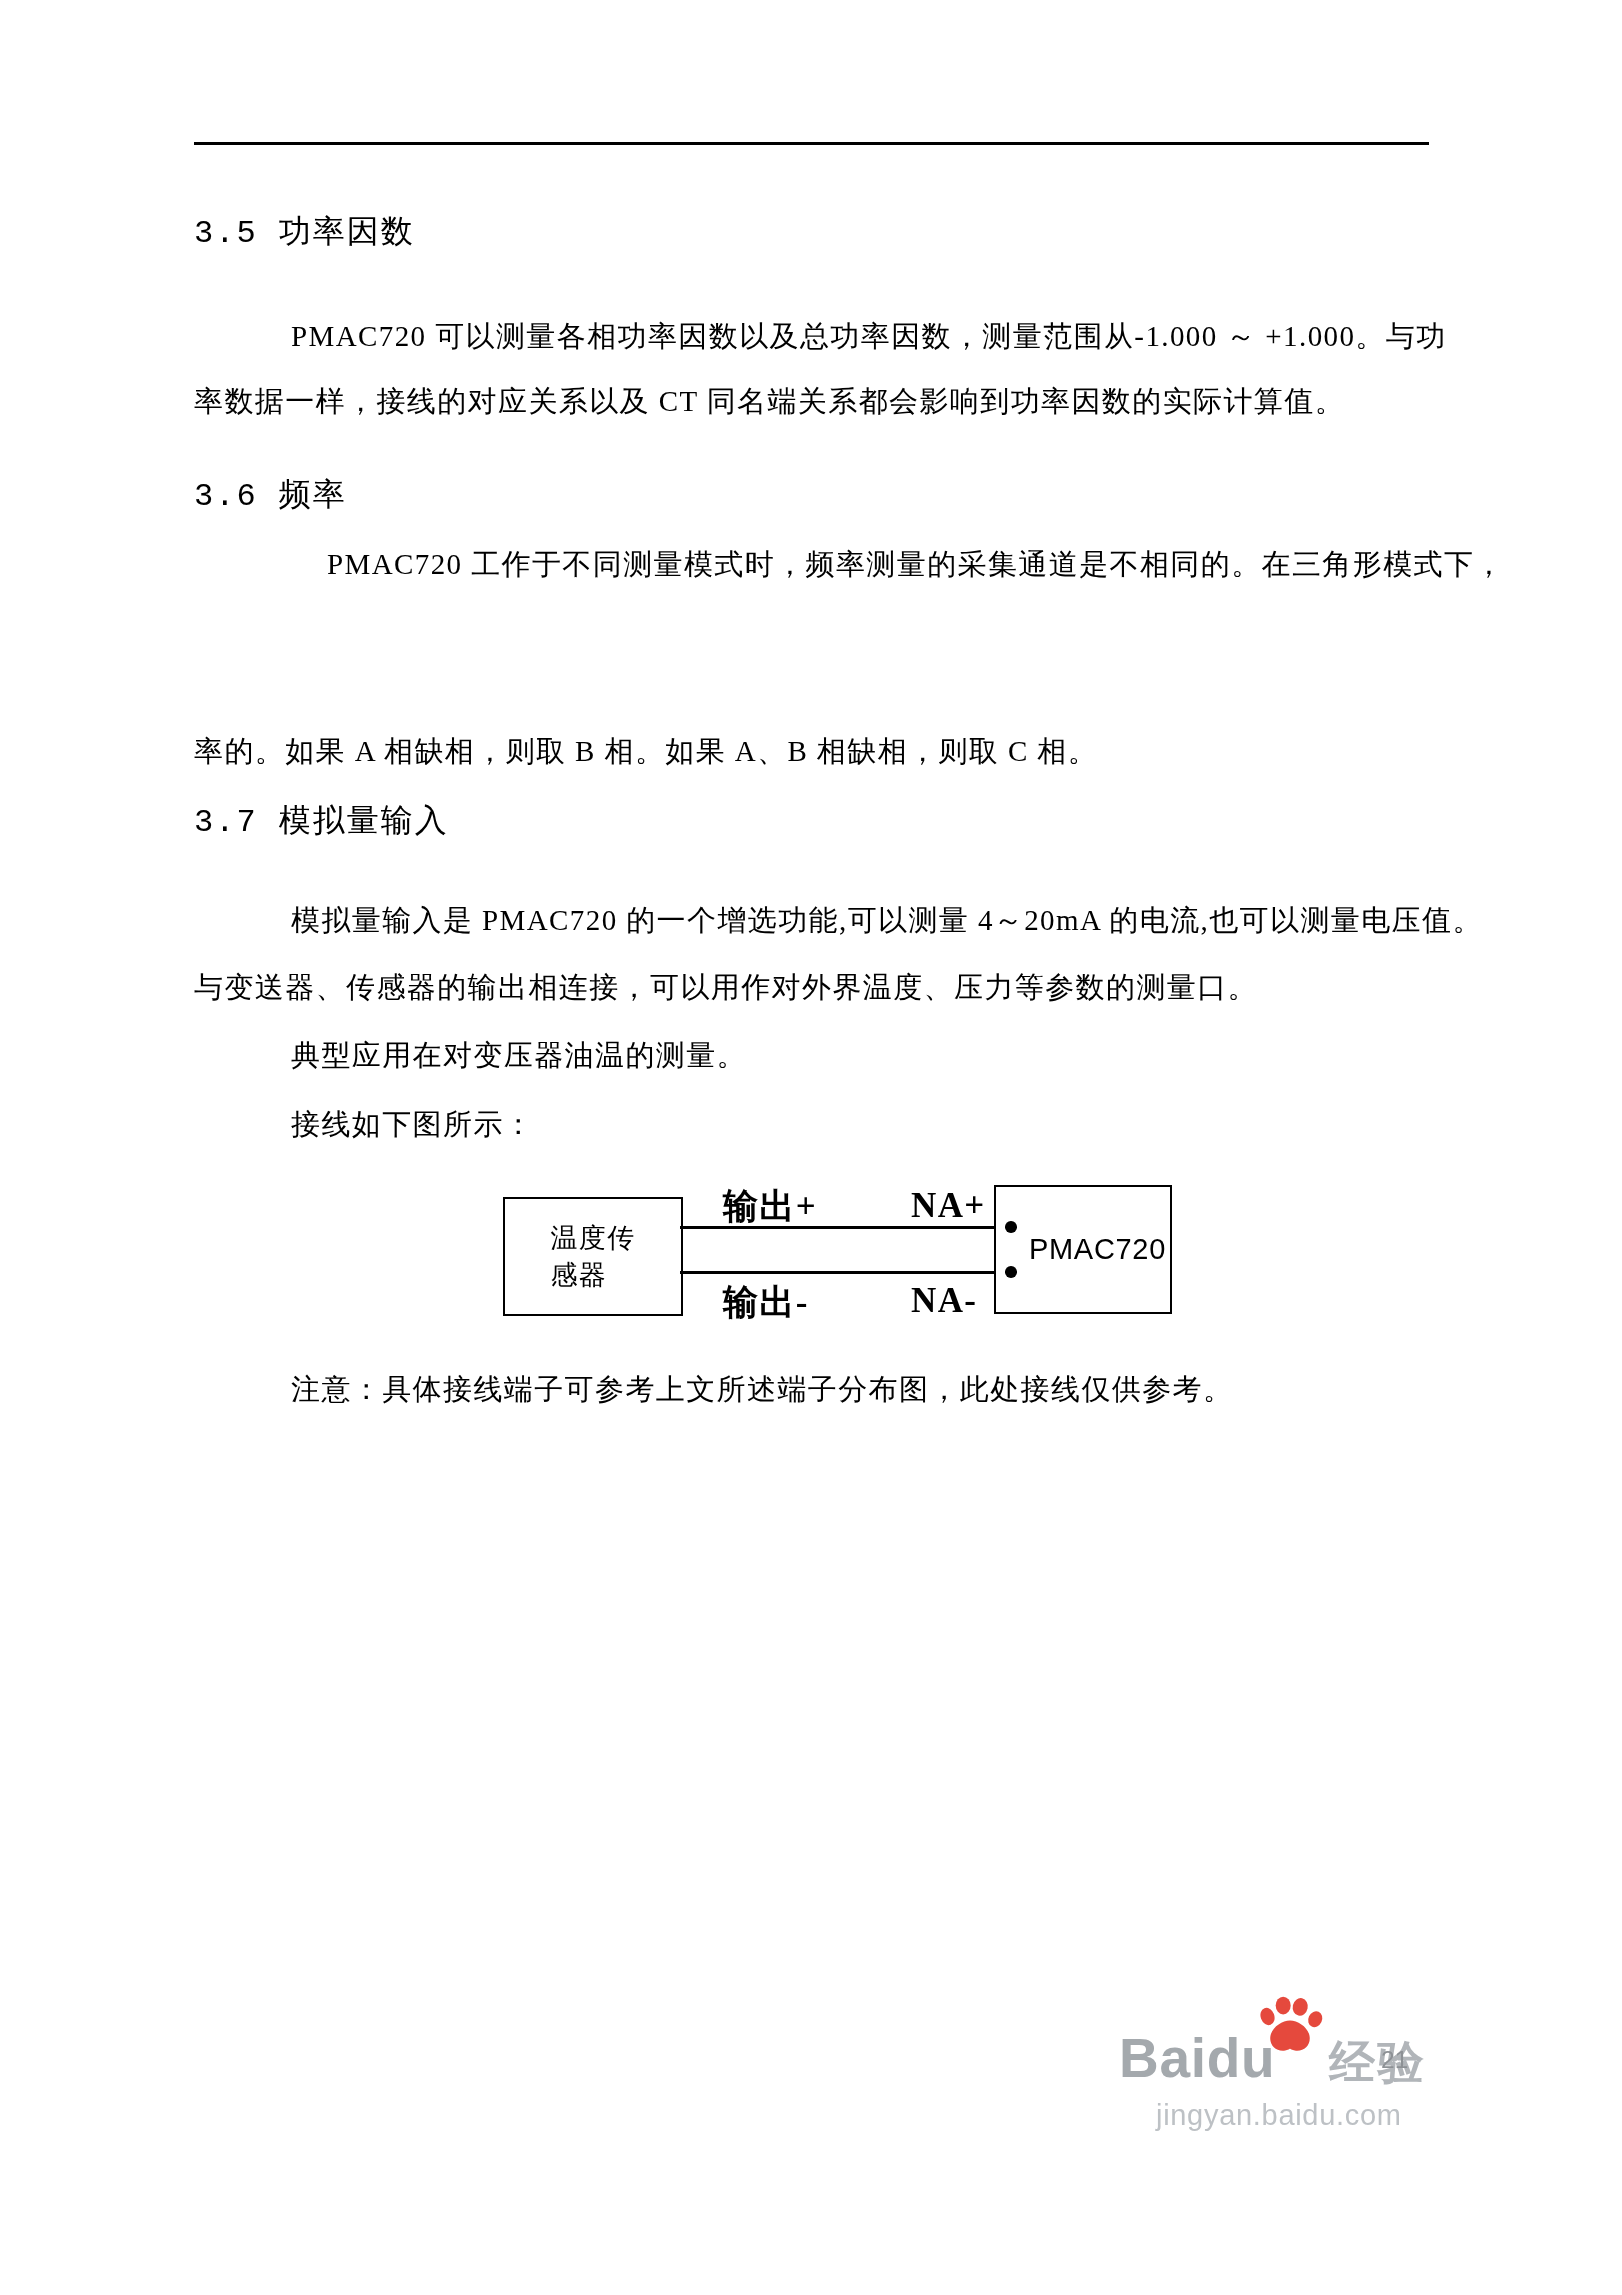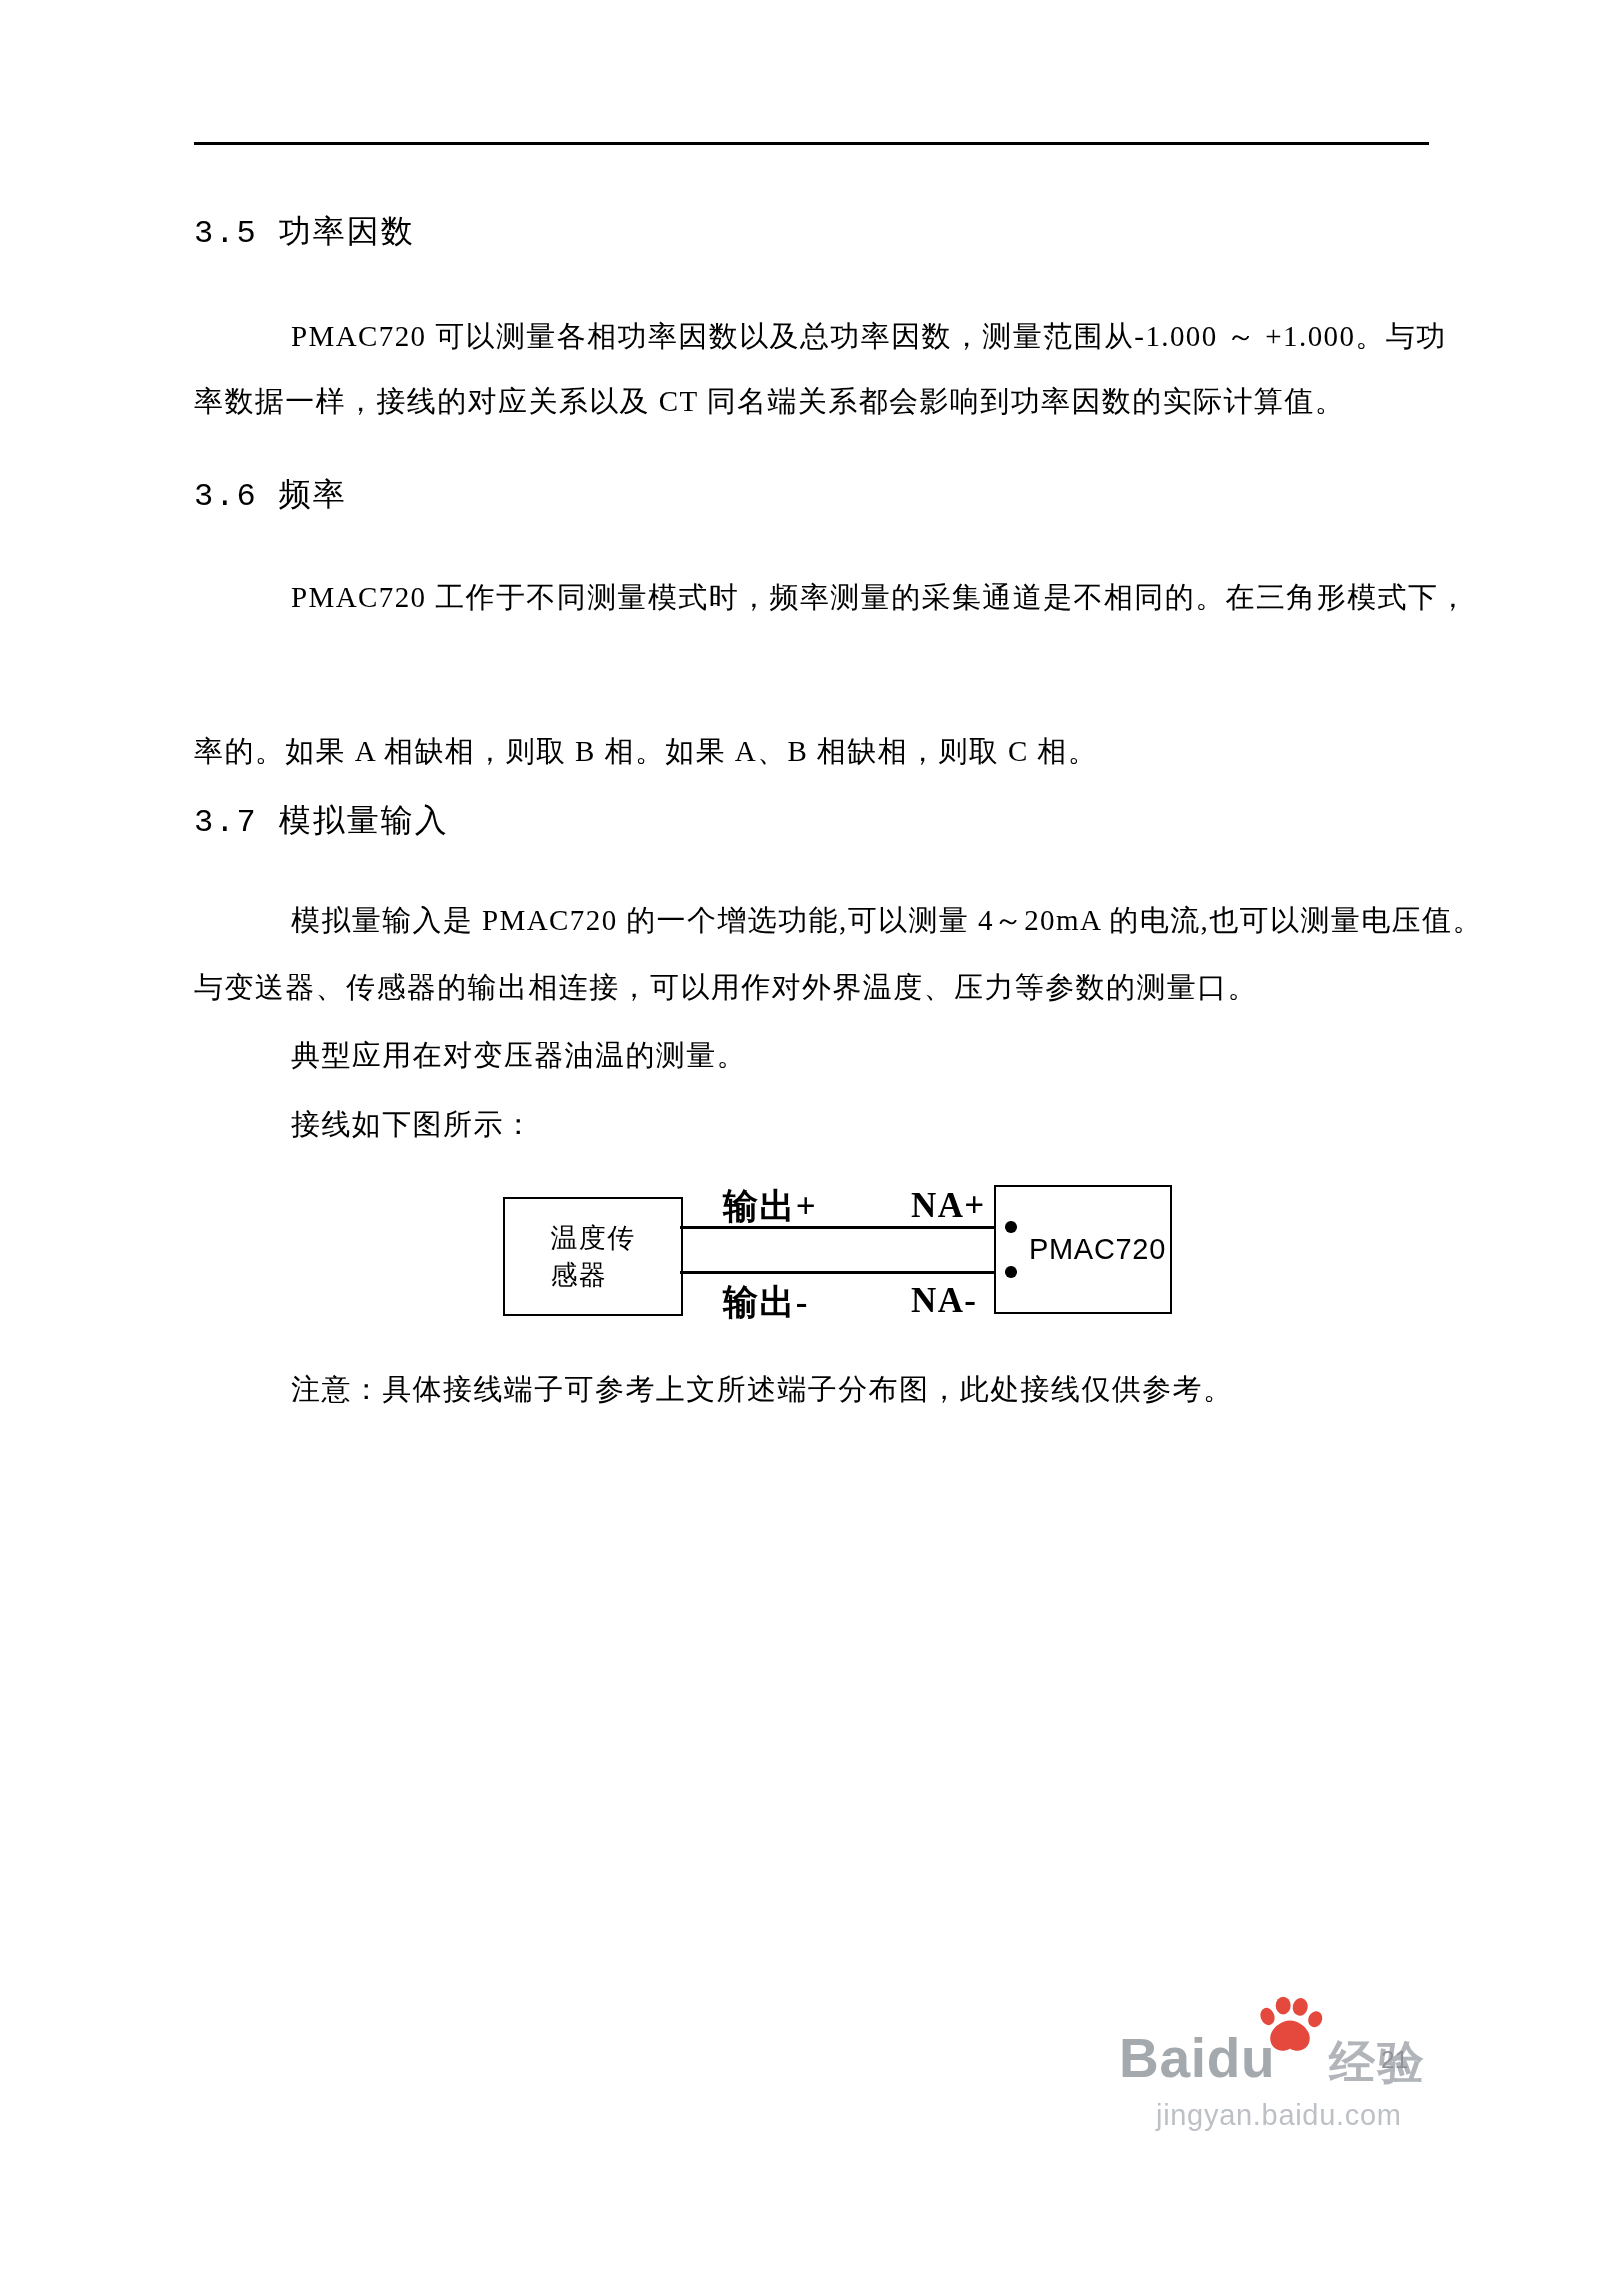--- a/index.html
+++ b/index.html
@@ -86,21 +86,21 @@
 
 <div class="page">
 
   <div class="rule"></div>
 
   <div class="heading" style="top:210px;">3.5 功率因数</div>
   <div class="bodyline indent" style="top:322px;">PMAC720 可以测量各相功率因数以及总功率因数，测量范围从-1.000 ～ +1.000。与功</div>
   <div class="bodyline" style="top:387px;">率数据一样，接线的对应关系以及 CT 同名端关系都会影响到功率因数的实际计算值。</div>
 
   <div class="heading" style="top:473px;">3.6 频率</div>
-  <div class="bodyline indent" style="top:583px;">PMAC720 工作于不同测量模式时，频率测量的采集通道是不相同的。在三角形模式下，</div>
+  <div class="bodyline indent" style="top:550px;margin-left:36px;">PMAC720 工作于不同测量模式时，频率测量的采集通道是不相同的。在三角形模式下，</div>
   <div class="bodyline" style="top:737px;">率的。如果 A 相缺相，则取 B 相。如果 A、B 相缺相，则取 C 相。</div>
 
   <div class="heading" style="top:799px;">3.7 模拟量输入</div>
   <div class="bodyline indent" style="top:906px;">模拟量输入是 PMAC720 的一个增选功能,可以测量 4～20mA 的电流,也可以测量电压值。</div>
   <div class="bodyline" style="top:973px;">与变送器、传感器的输出相连接，可以用作对外界温度、压力等参数的测量口。</div>
   <div class="bodyline indent" style="top:1041px;">典型应用在对变压器油温的测量。</div>
   <div class="bodyline indent" style="top:1110px;">接线如下图所示：</div>
 
   <div>
     <div class="box sensor-box">

